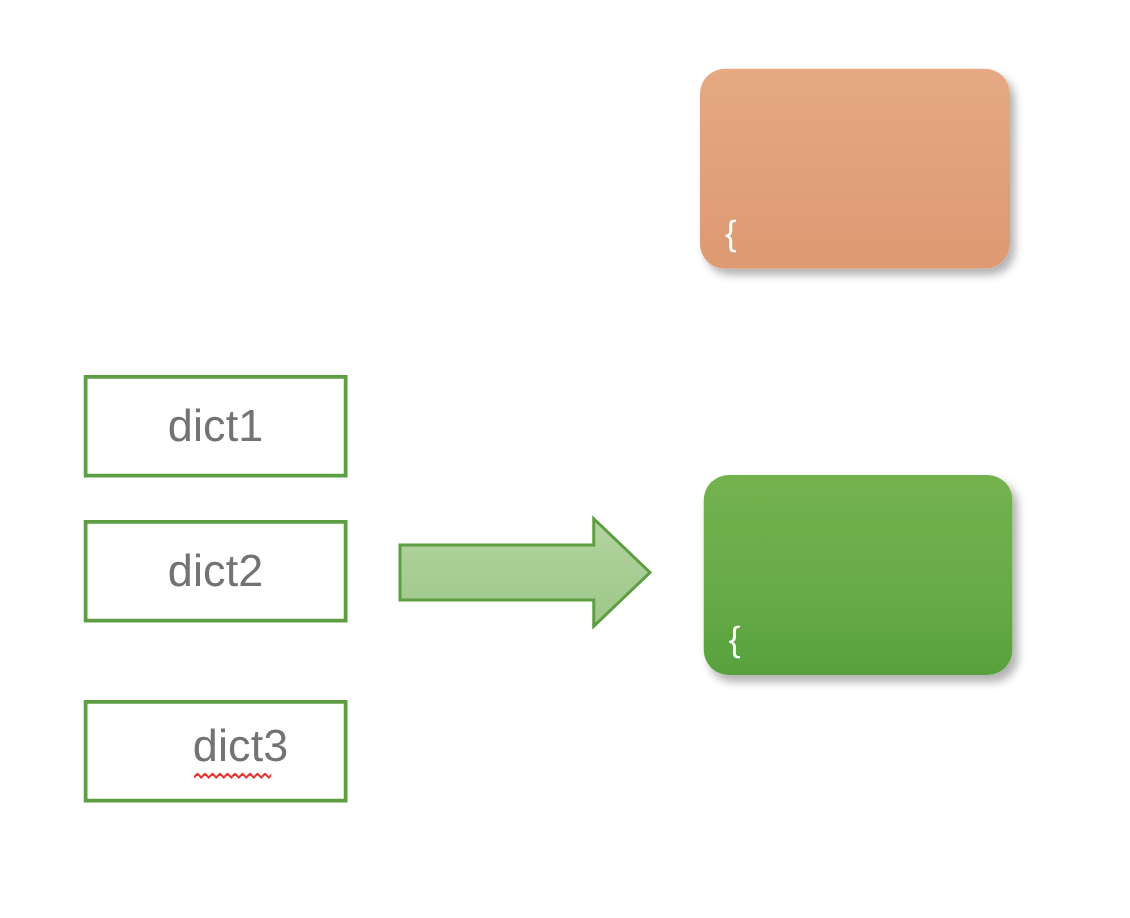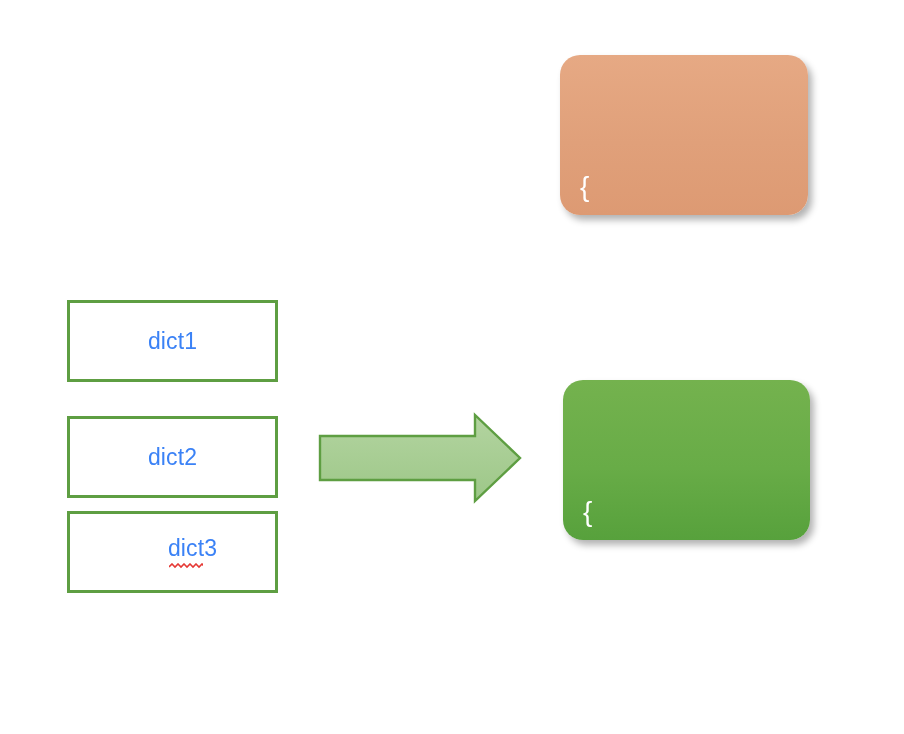--- a/index.html
+++ b/index.html
@@ -25,29 +25,29 @@
     width: 211px;
     height: 82px;
     box-sizing: border-box;
     background: #ffffff;
     border: 3px solid #5E9E42;
     display: flex;
     align-items: center;
     justify-content: center;
   }
   .dict-box .label {
-    font-size: 23px;
+    font-size: 36px;
     line-height: 1;
-    color: #3b82f6;
+    color: #737373;
     letter-spacing: 0.1px;
     white-space: nowrap;
   }
   #dict-box-1 { top: 300px; }
   #dict-box-2 { top: 416px; align-items: center; }
-  #dict-box-3 { top: 511px; padding-left: 40px; }
+  #dict-box-3 { top: 560px; padding-left: 40px; }
 
   
   #dict-box-3 .label {
     position: relative;
     top: -4px;
   }
   .squiggle {
     position: absolute;
     left: 1px;
     right: 14px;

